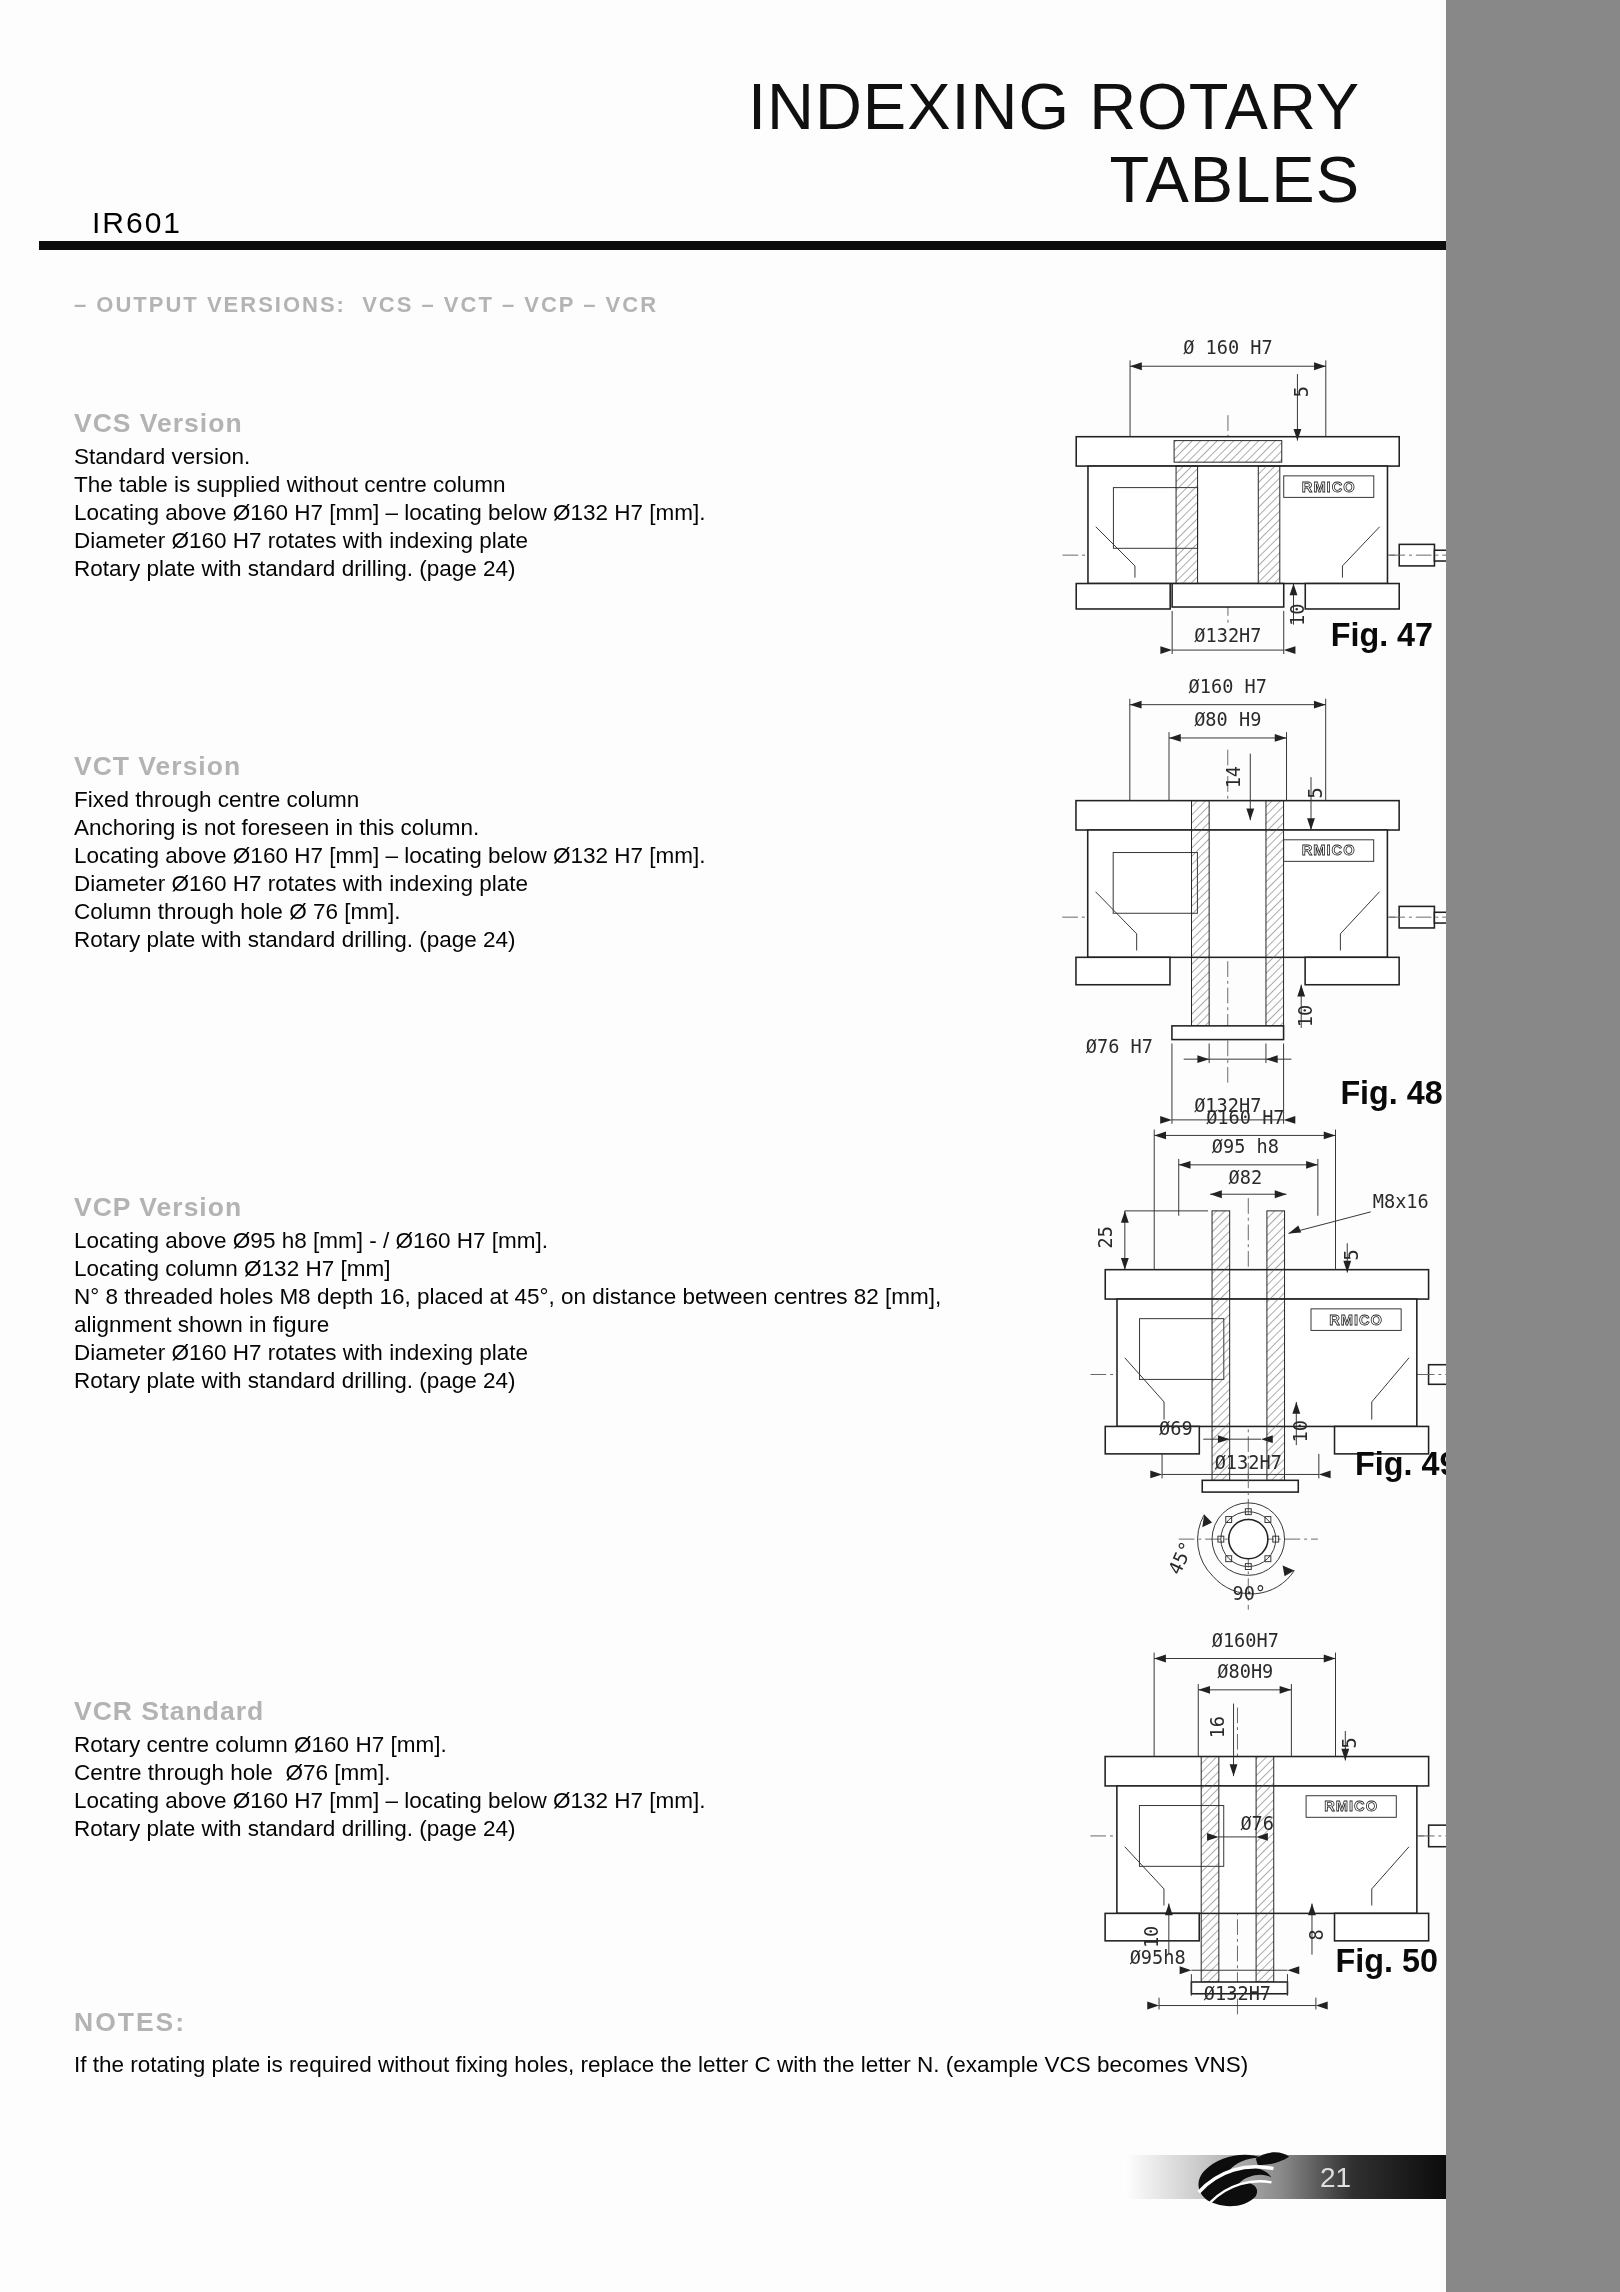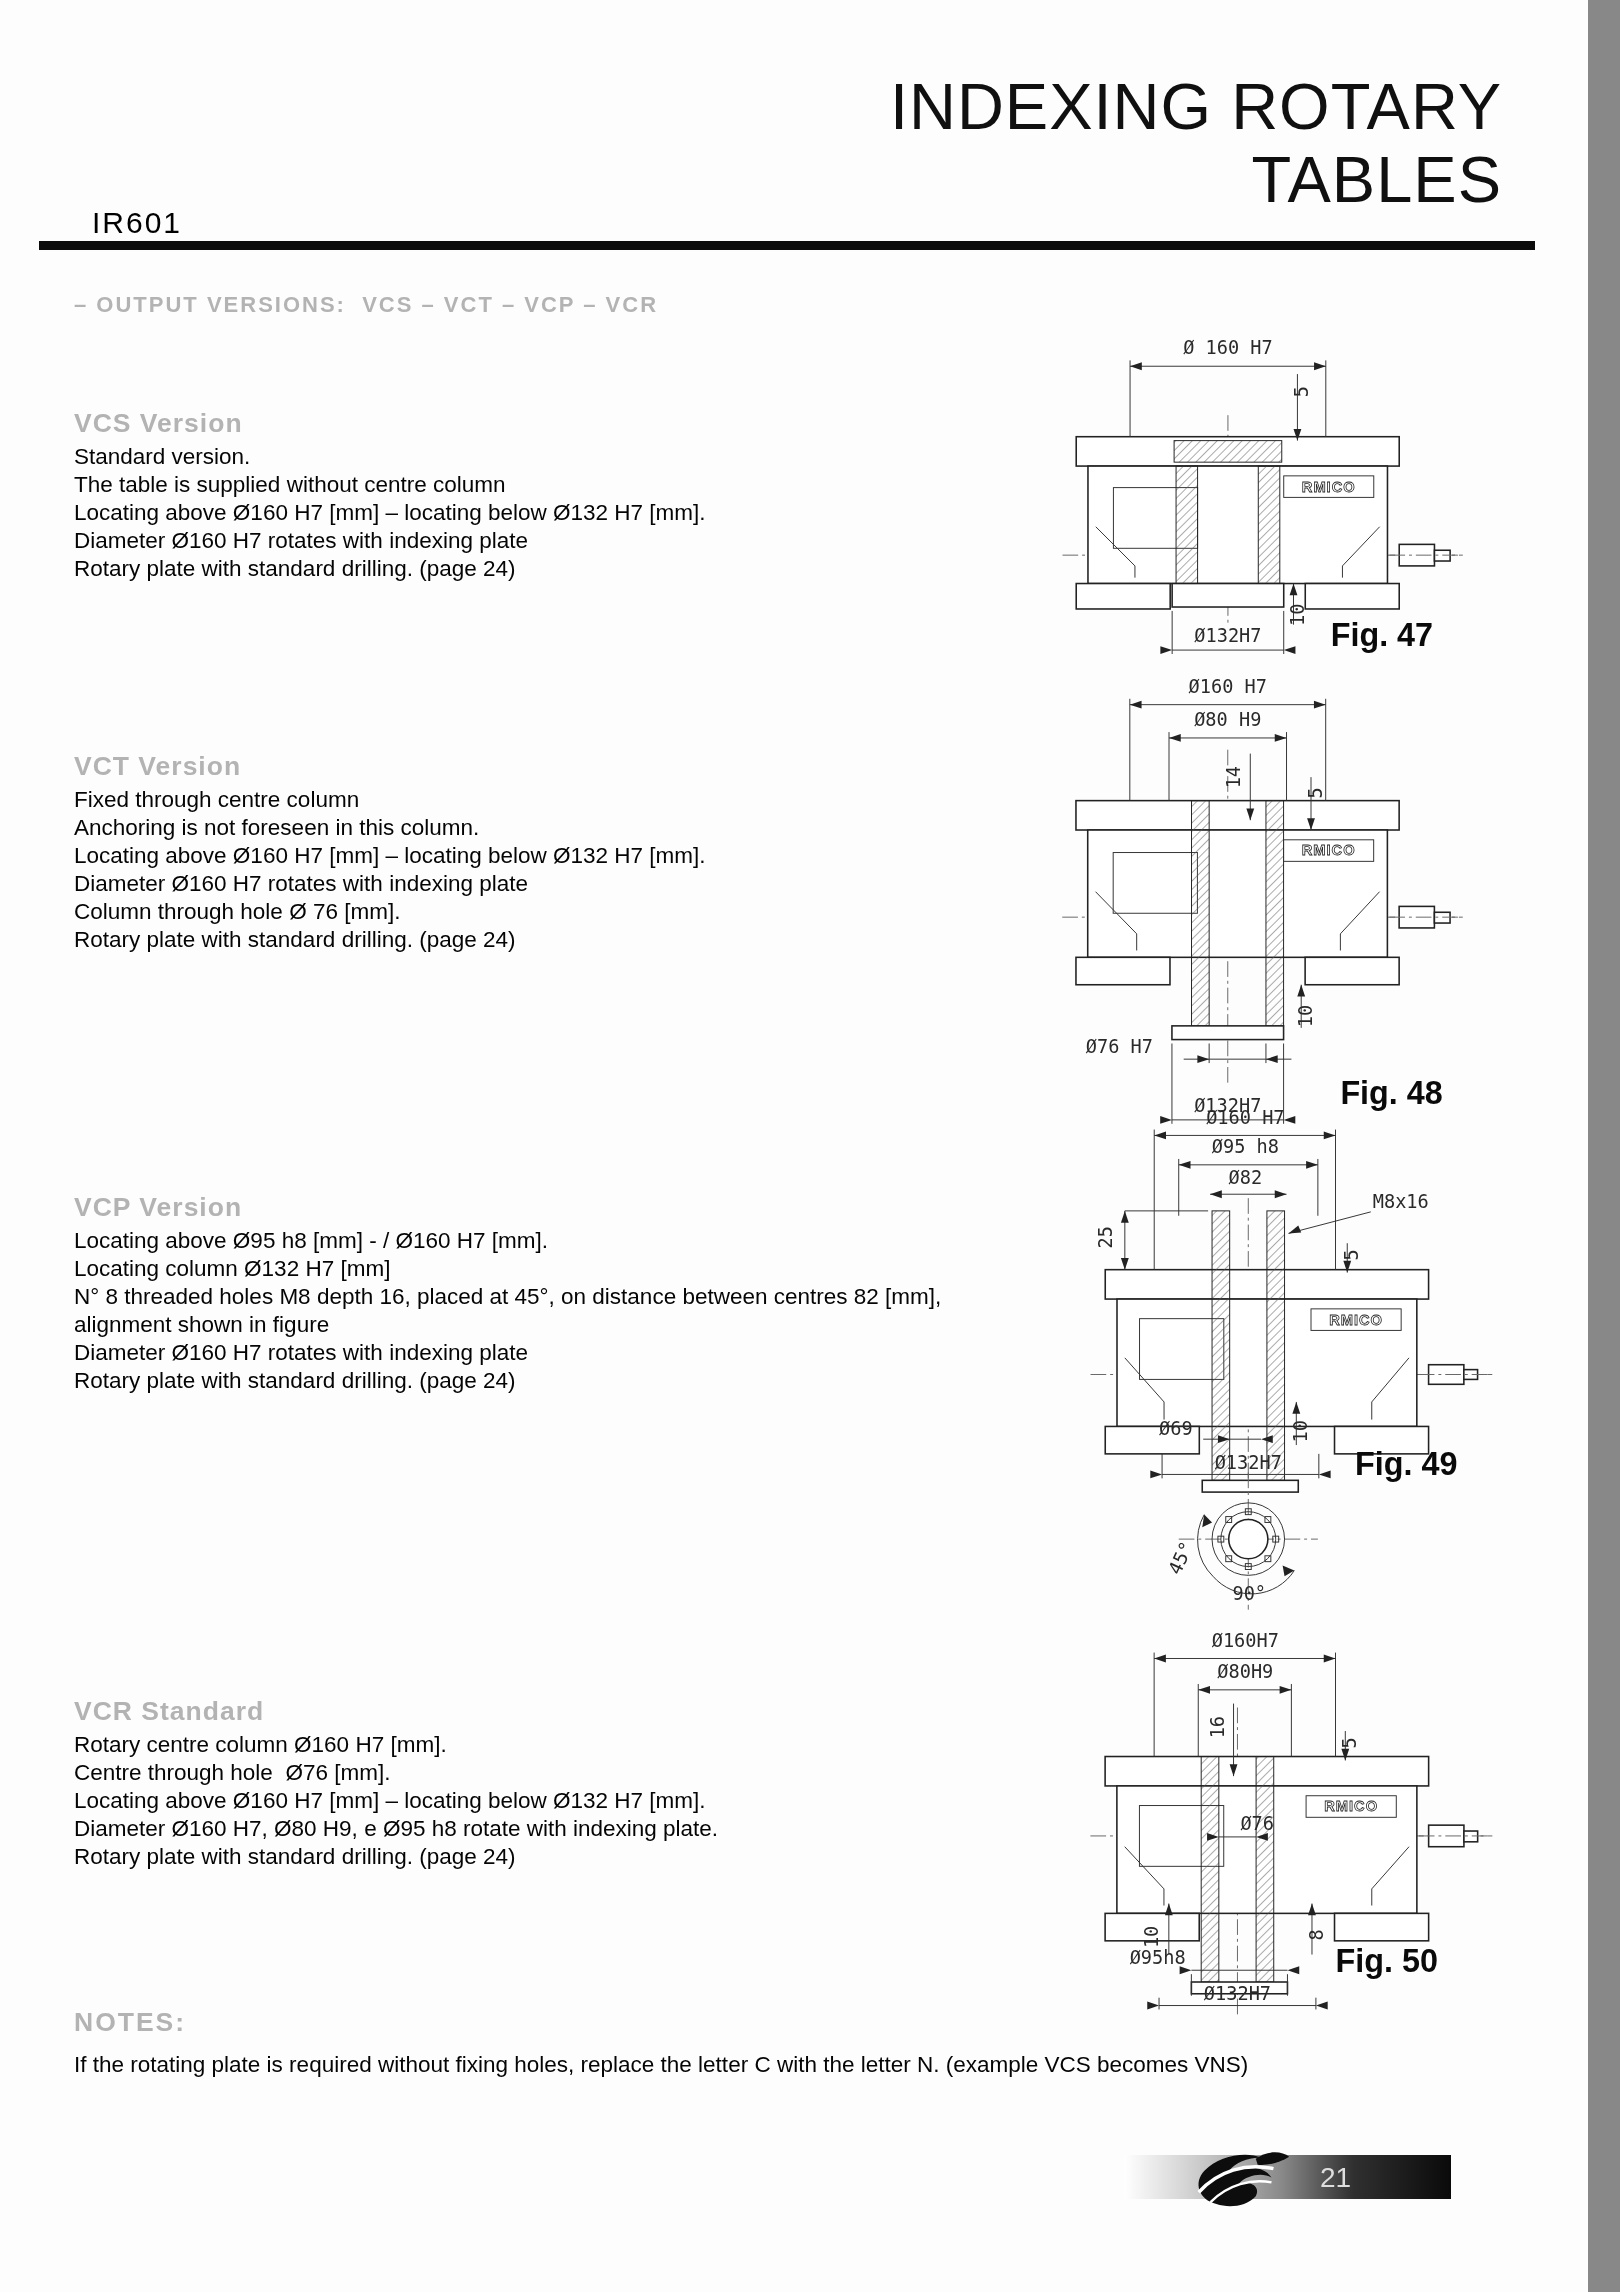--- a/index.html
+++ b/index.html
@@ -1,16 +1,16 @@
 <!DOCTYPE html>
 <html><head>
 <meta charset="utf-8">
 <style>
   html,body{margin:0;padding:0;background:#888;}
-  .page{position:relative;width:1588px;height:2293px;background:#fdfdfd;overflow:hidden;
+  .page{position:relative;width:1446px;height:2293px;background:#fdfdfd;overflow:hidden;
         font-family:"Liberation Sans",sans-serif;color:#060606;}
   .abs{position:absolute;}
   .title{right:86px;text-align:right;font-size:65px;line-height:1;letter-spacing:1px;color:#101010;font-weight:400;}
   .model{left:92px;font-size:30px;letter-spacing:2px;color:#000000;text-align:center;}
   .rule{left:39px;width:1496px;height:8.8px;background:#0c0c0c;}
   .grayhead{color:#b3b3b3;font-weight:bold;}
   .section-heading{left:74px;font-size:22px;letter-spacing:2px;white-space:pre;}
   .vheading{font-size:26.5px;letter-spacing:1px;}
   .vlines{width:941px;font-size:22.5px;line-height:28px;color:#050505;}
   .vline{white-space:pre-wrap;}
@@ -66,21 +66,20 @@
     <div class="vline">N° 8 threaded holes M8 depth 16, placed at 45°, on distance between centres 82 [mm], alignment shown in figure</div>
     <div class="vline">Diameter Ø160 H7 rotates with indexing plate</div>
     <div class="vline">Rotary plate with standard drilling. (page 24)</div>
   </div>
 
   <div class="abs grayhead vheading" style="left:74px;top:1696px;">VCR Standard</div>
   <div class="abs vlines" style="left:74px;top:1731px;">
     <div class="vline">Rotary centre column Ø160 H7 [mm].</div>
     <div class="vline">Centre through hole  Ø76 [mm].</div>
     <div class="vline">Locating above Ø160 H7 [mm] – locating below Ø132 H7 [mm].</div>
-    <div class="vline">Diameter Ø160 H7, Ø80 H9, e Ø95 h8 rotate with indexing plate.</div>
     <div class="vline">Rotary plate with standard drilling. (page 24)</div>
   </div>
 
   <div class="abs grayhead vheading" style="left:74px;top:2007px;letter-spacing:2px;">NOTES:</div>
   <div class="abs notes-body" style="top:2052px;">If the rotating plate is required without fixing holes, replace the letter C with the letter N. (example VCS becomes VNS)</div>
 
   <div class="abs figure" style="left:1027px;top:331px;">
     <svg width="534" height="323" viewBox="0 0 545 330">
       <defs>
         <pattern id="h47" width="6" height="6" patternUnits="userSpaceOnUse" patternTransform="rotate(45)">

